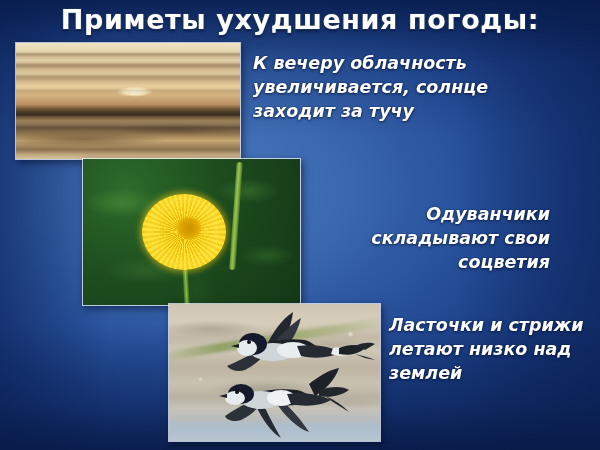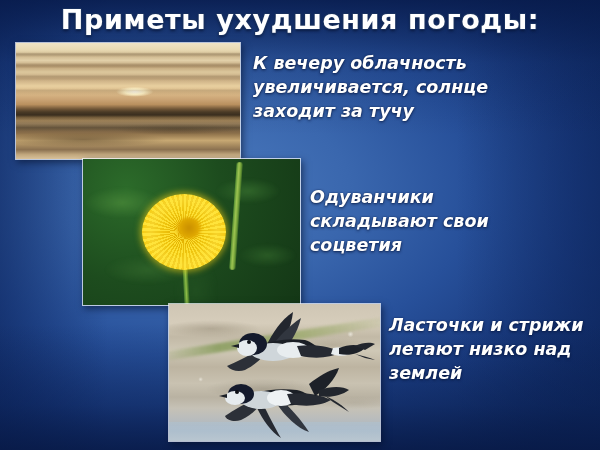--- a/index.html
+++ b/index.html
@@ -205,21 +205,21 @@
     z-index: 7;
     color: #ffffff;
     font-family: "DejaVu Sans", sans-serif;
     font-style: italic;
     font-weight: bold;
     font-size: 17.5px;
     line-height: 24px;
     text-shadow: 0 1px 3px rgba(6,20,56,0.85), 0 0 1px rgba(10,28,70,0.9);
   }
   #caption-clouds   { left: 253px; top: 51px;  width: 250px; }
-  #caption-dandelion{ left: 310px; top: 185px; width: 240px; }
+  #caption-dandelion{ left: 310px; top: 202px; width: 240px; text-align: right; }
   #caption-swallows { left: 389px; top: 313px; width: 215px; }
 </style>
 </head>
 <body>
 
 <div id="slide">
 
   <div class="title">Приметы ухудшения погоды:</div>
 
   <div class="photo" id="photo-sunset" title="Закат над рекой, солнце заходит за облака">

